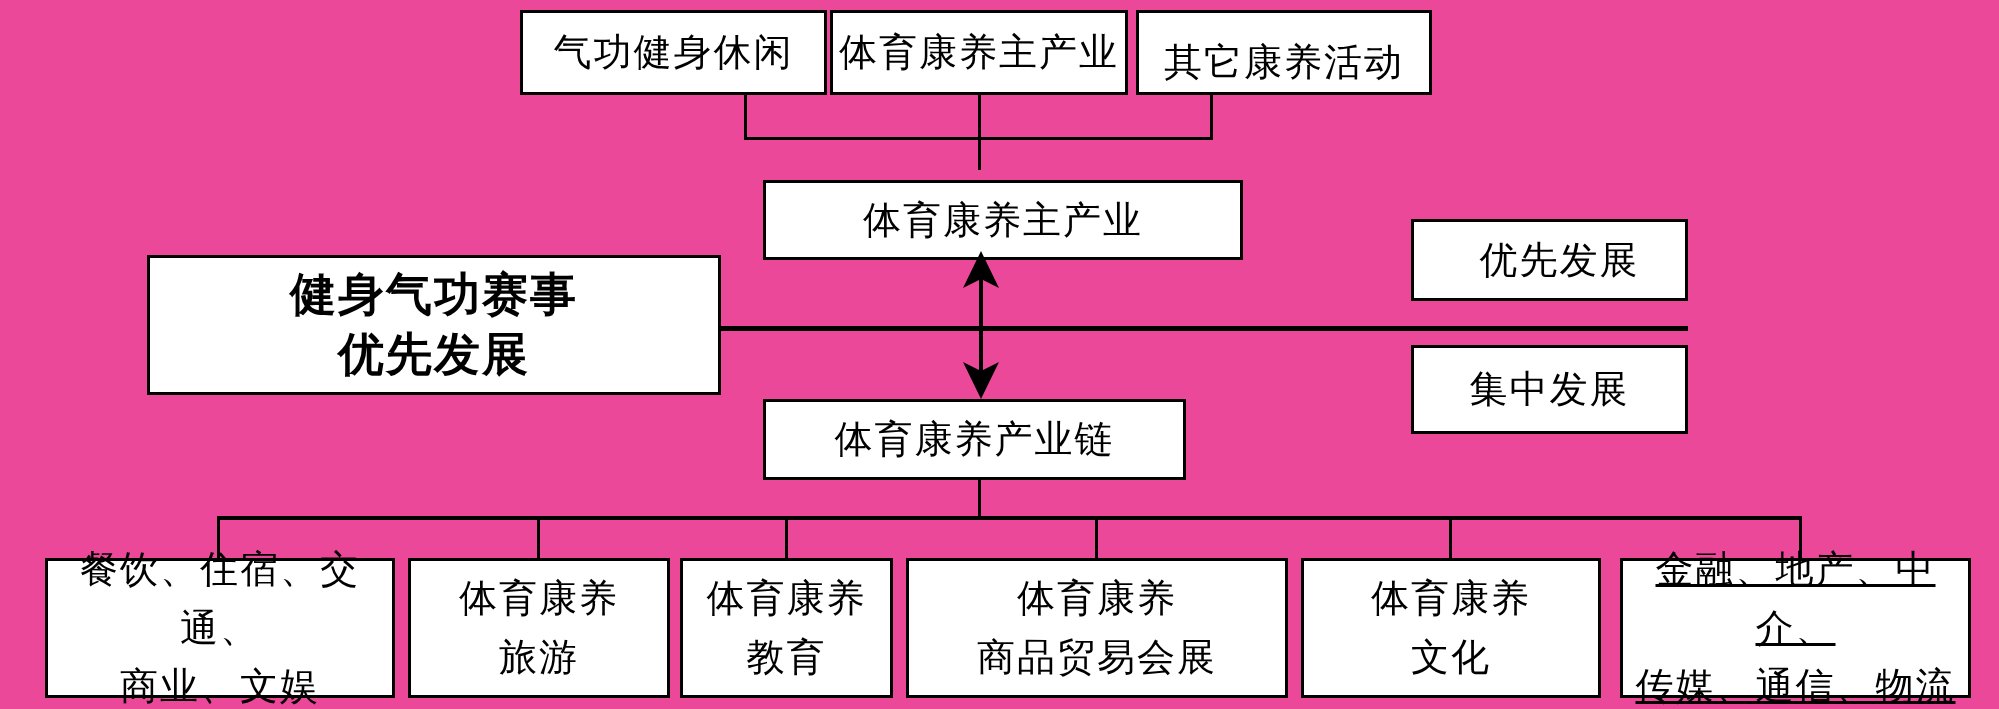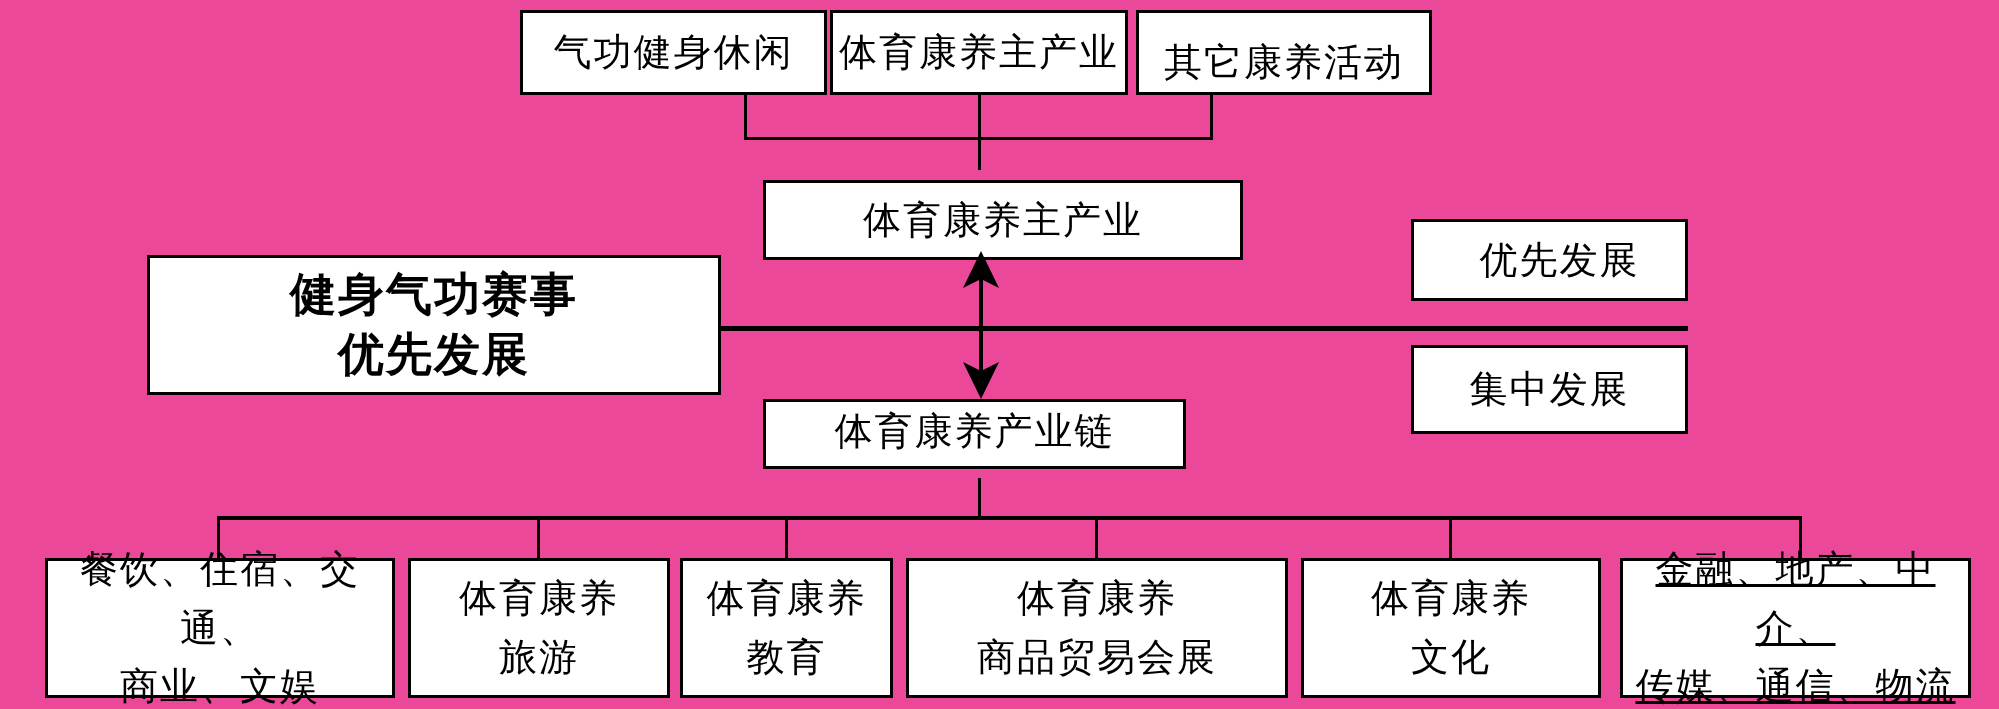--- a/index.html
+++ b/index.html
@@ -29,21 +29,21 @@
   }
   .hline, .vline { position: absolute; background: #000; }
 
   
   #a1 { left: 520px;  top: 10px; width: 307px; height: 85px; }
   #a2 { left: 830px;  top: 10px; width: 298px; height: 85px; }
   #a3 { left: 1136px; top: 10px; width: 296px; height: 85px; justify-content: flex-end; }
 
   
   #b1 { left: 763px; top: 180px; width: 480px; height: 80px; }
-  #c1 { left: 763px; top: 399px; width: 423px; height: 70px; font-family: Liberation Mono, monospace; }
+  #c1 { left: 763px; top: 399px; width: 423px; height: 81px; }
 
   
   #root {
     left: 147px; top: 255px; width: 574px; height: 140px;
     font-weight: bold; font-size: 46px; line-height: 1.3;
   }
 
   
   #r1 { left: 1411px; top: 219px; width: 277px; height: 82px; padding-left: 20px; }
   #r2 { left: 1411px; top: 345px; width: 277px; height: 89px; text-align: right; }

